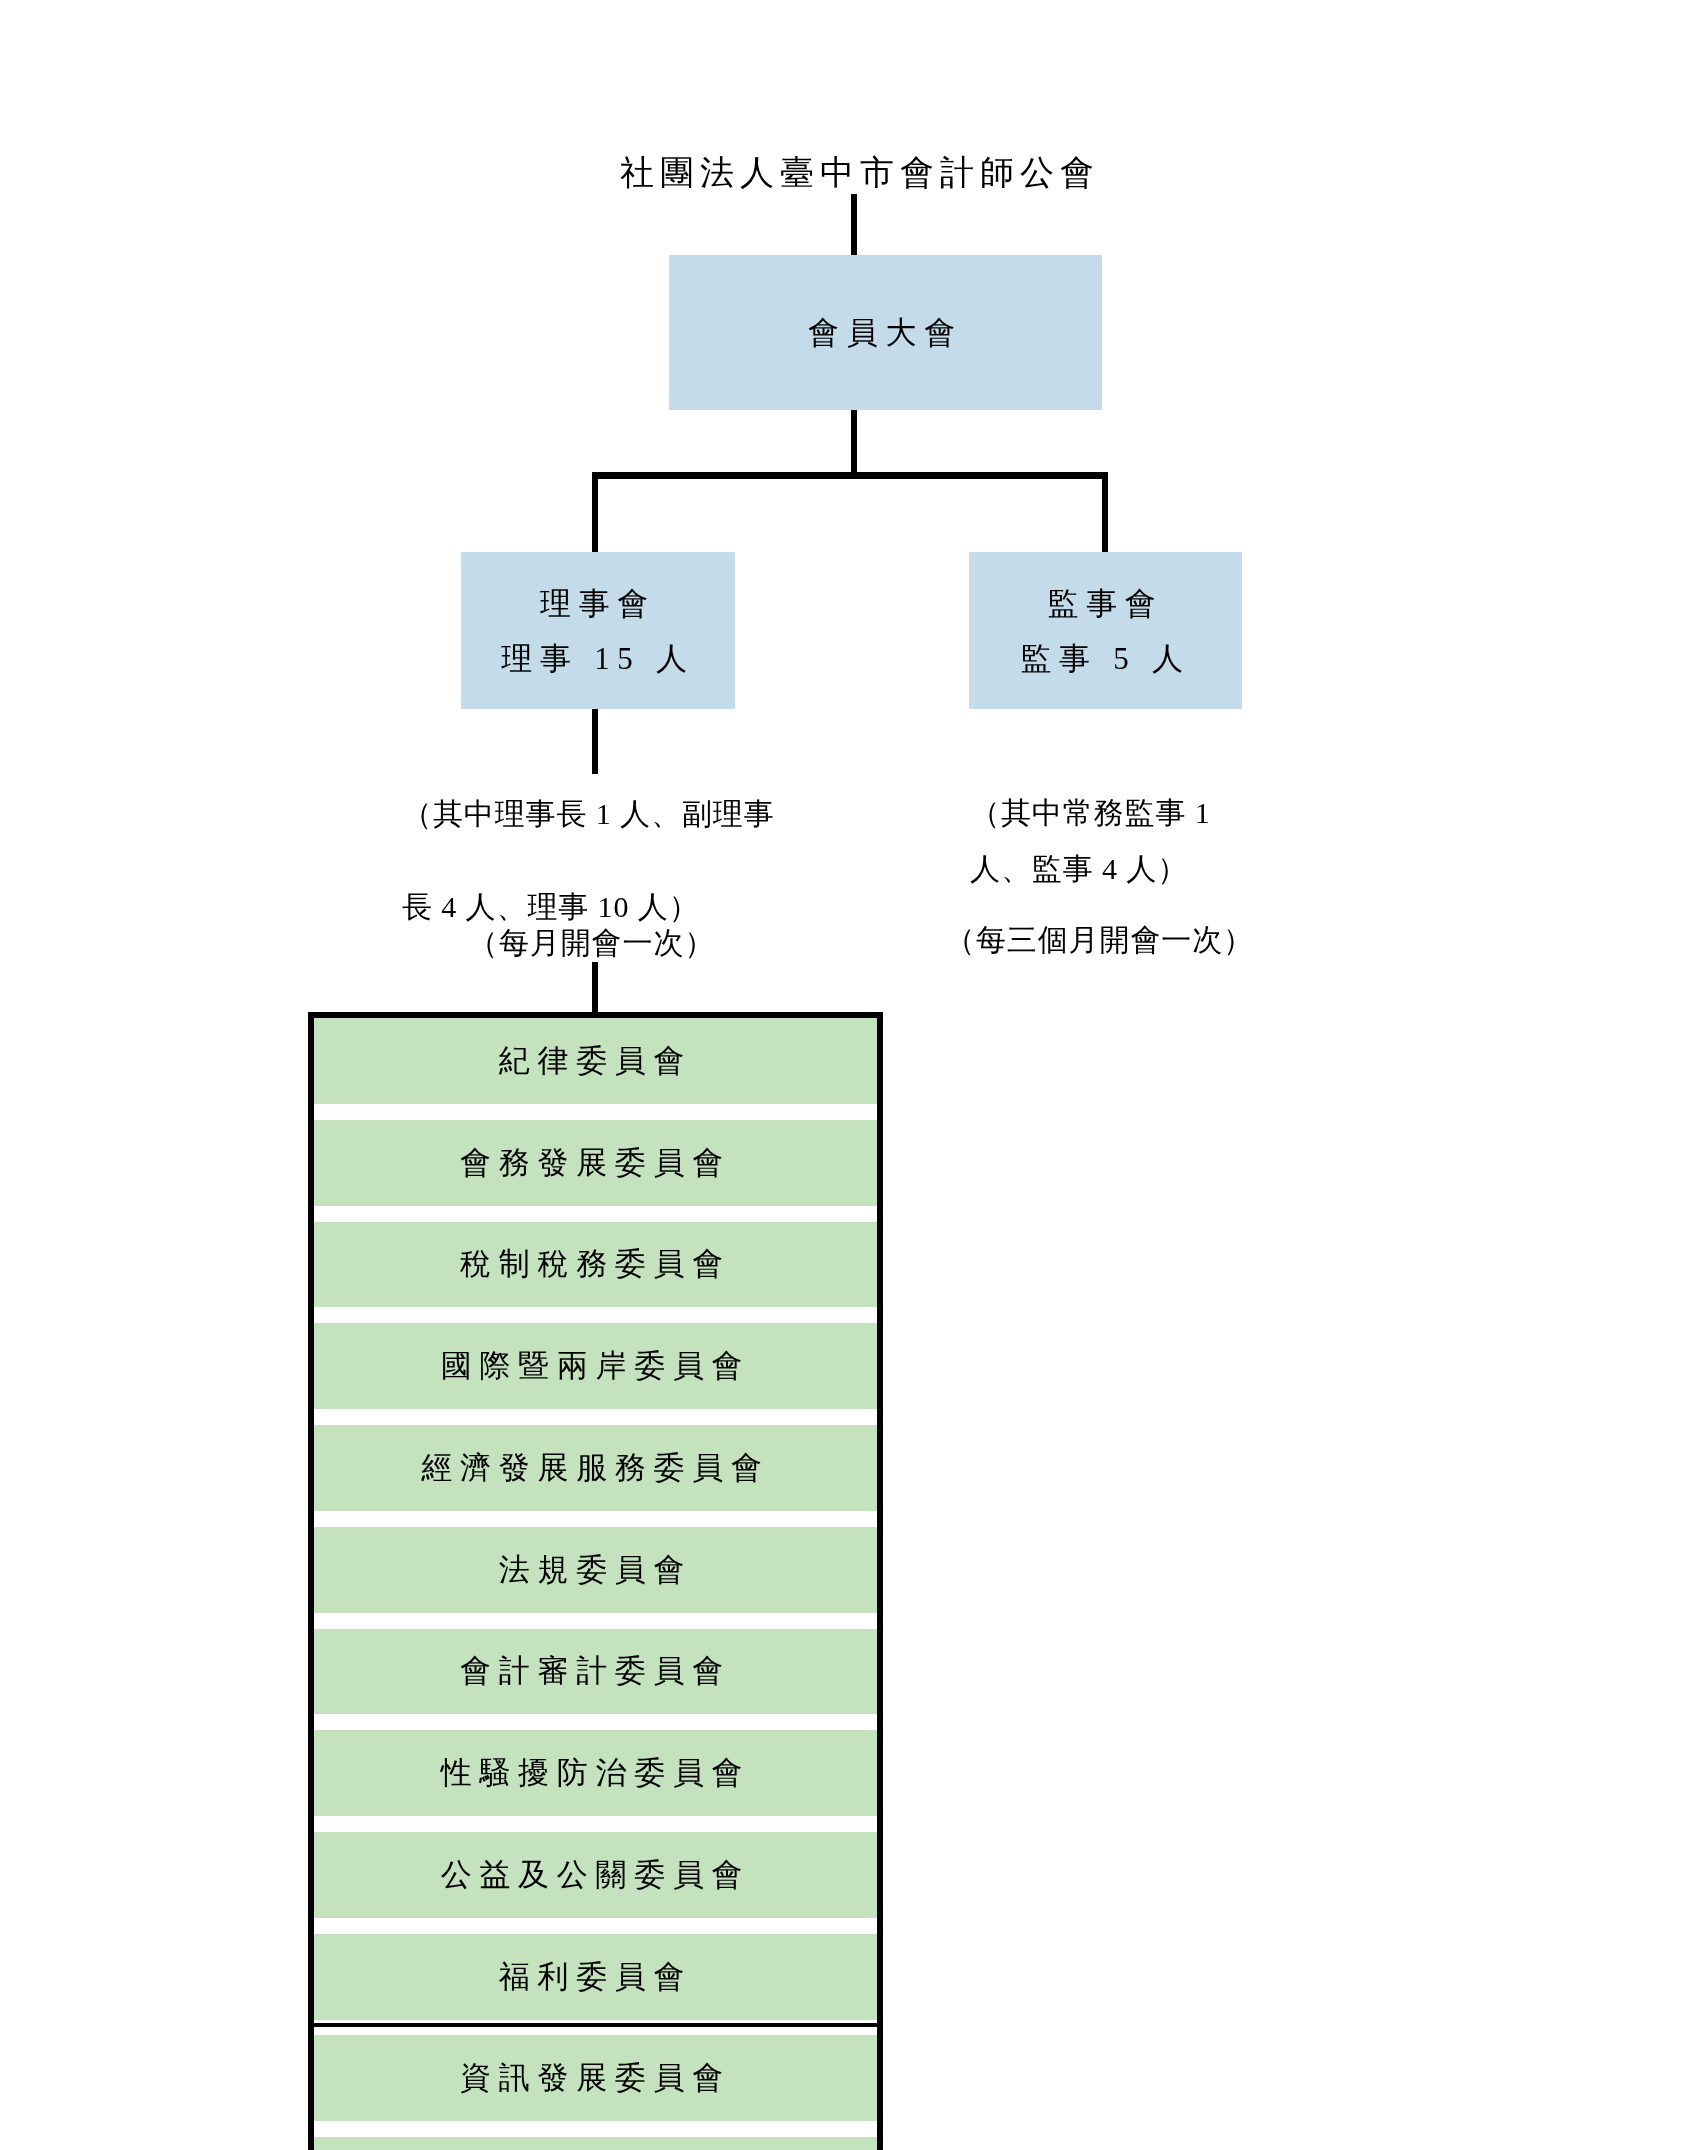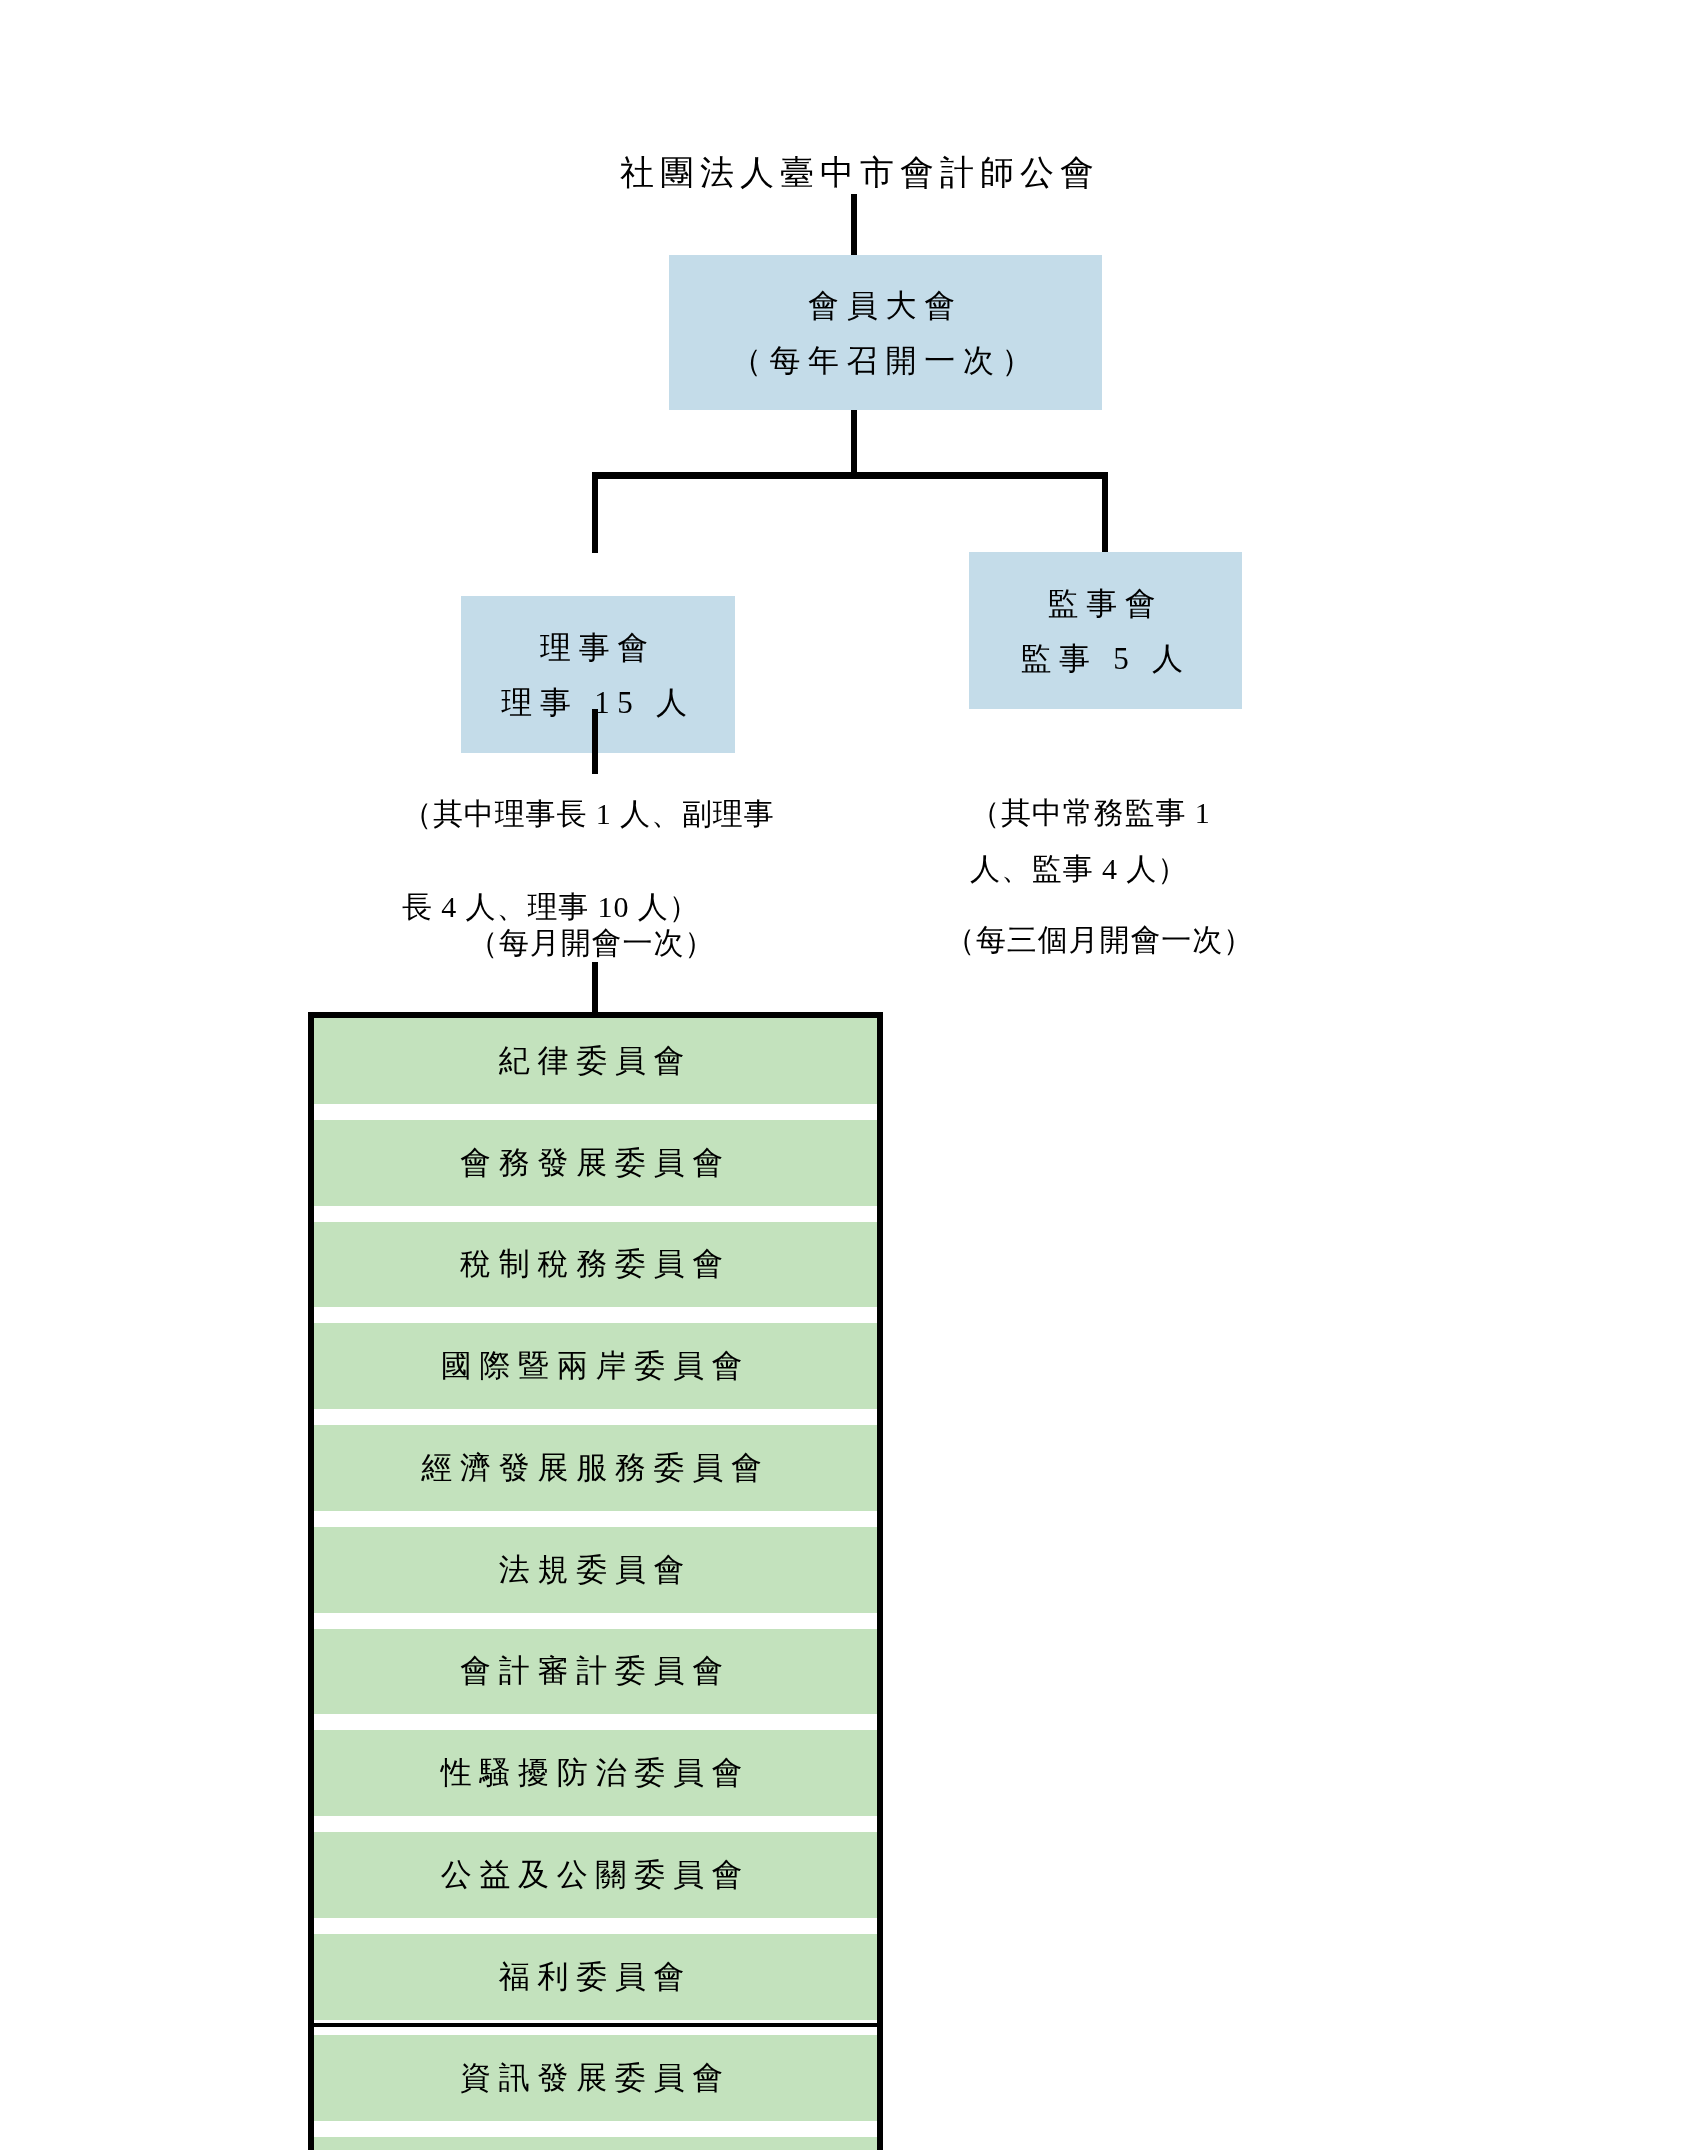--- a/index.html
+++ b/index.html
@@ -60,29 +60,28 @@
 <body>
 
 <div class="page">
 
   <div class="title">社團法人臺中市會計師公會</div>
 
   <div class="vline" style="left:851px; top:194px; width:6px; height:61px;"></div>
 
   <div class="node node-blue" style="left:669px; top:255px; width:433px; height:155px;">
     <div class="nline">會員大會</div>
-    <div class="nline">（每年召開一次）</div>
   </div>
 
   <div class="vline" style="left:851px; top:410px; width:6px; height:63px;"></div>
   <div class="hline" style="left:592px; top:472px; width:516px; height:6.5px;"></div>
   <div class="vline" style="left:592px; top:479px; width:6px; height:74px;"></div>
   <div class="vline" style="left:1102px; top:479px; width:6px; height:74px;"></div>
 
-  <div class="node node-blue" style="left:461px; top:552px; width:274px; height:157px;margin-top:44px;">
+  <div class="node node-blue" style="left:461px; top:552px; width:274px; height:157px;">
     <div class="nline">理事會</div>
     <div class="nline">理事 15 人</div>
   </div>
 
   <div class="node node-blue" style="left:969px; top:552px; width:273px; height:157px;">
     <div class="nline">監事會</div>
     <div class="nline">監事 5 人</div>
   </div>
 
   <div class="vline" style="left:592px; top:709px; width:6px; height:65px;"></div>

